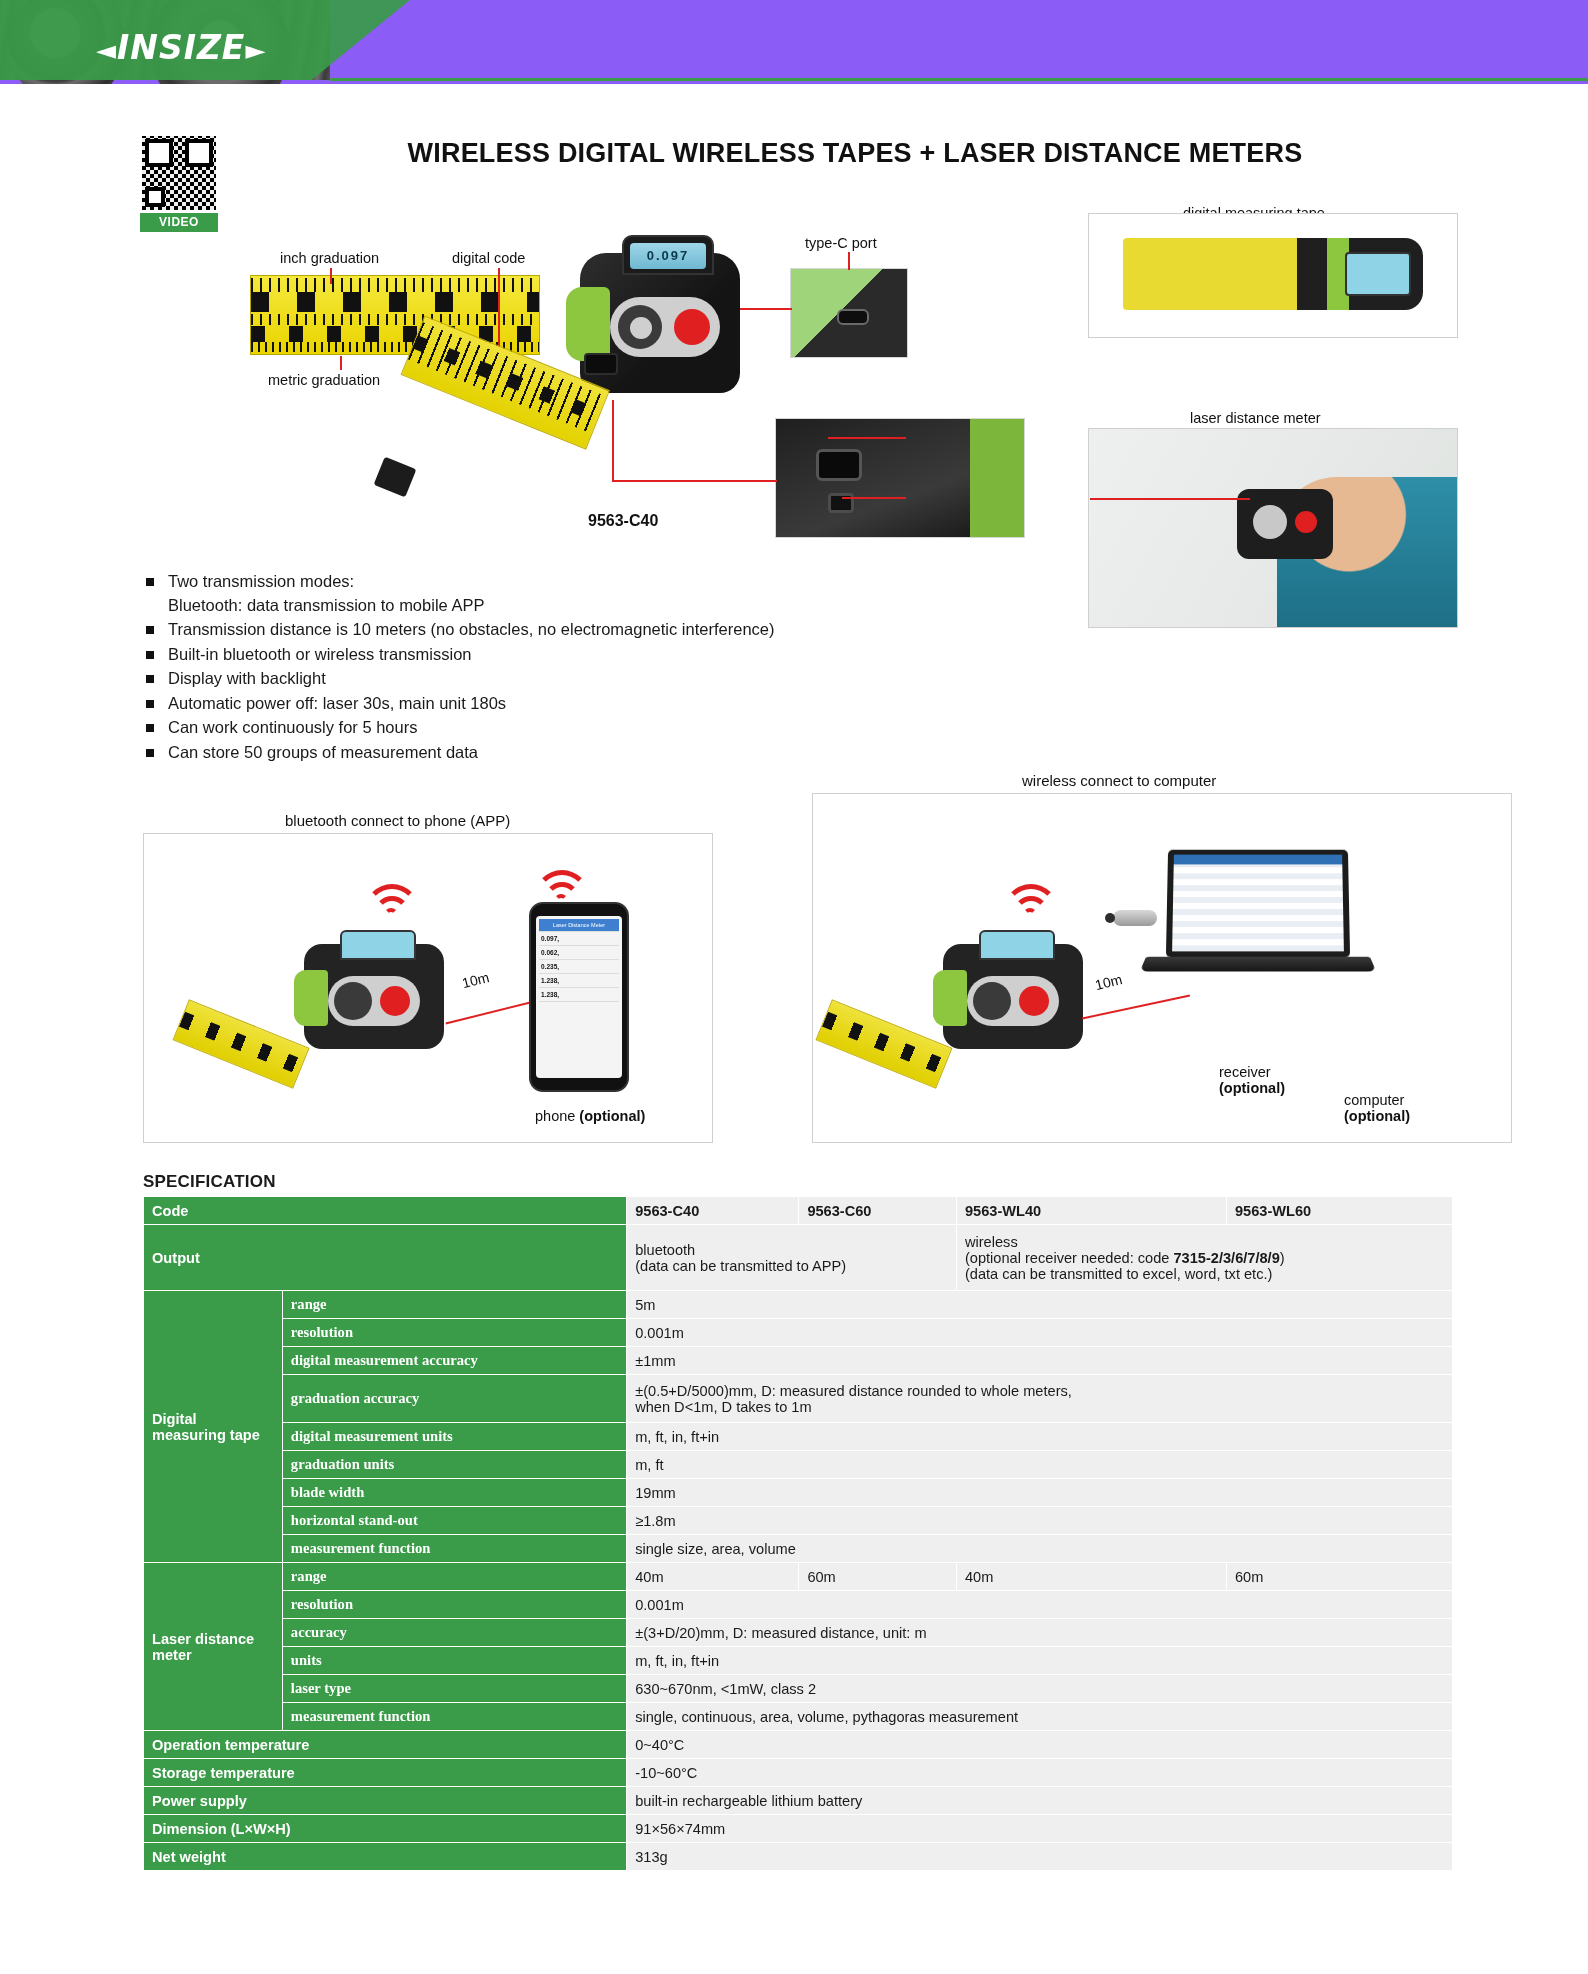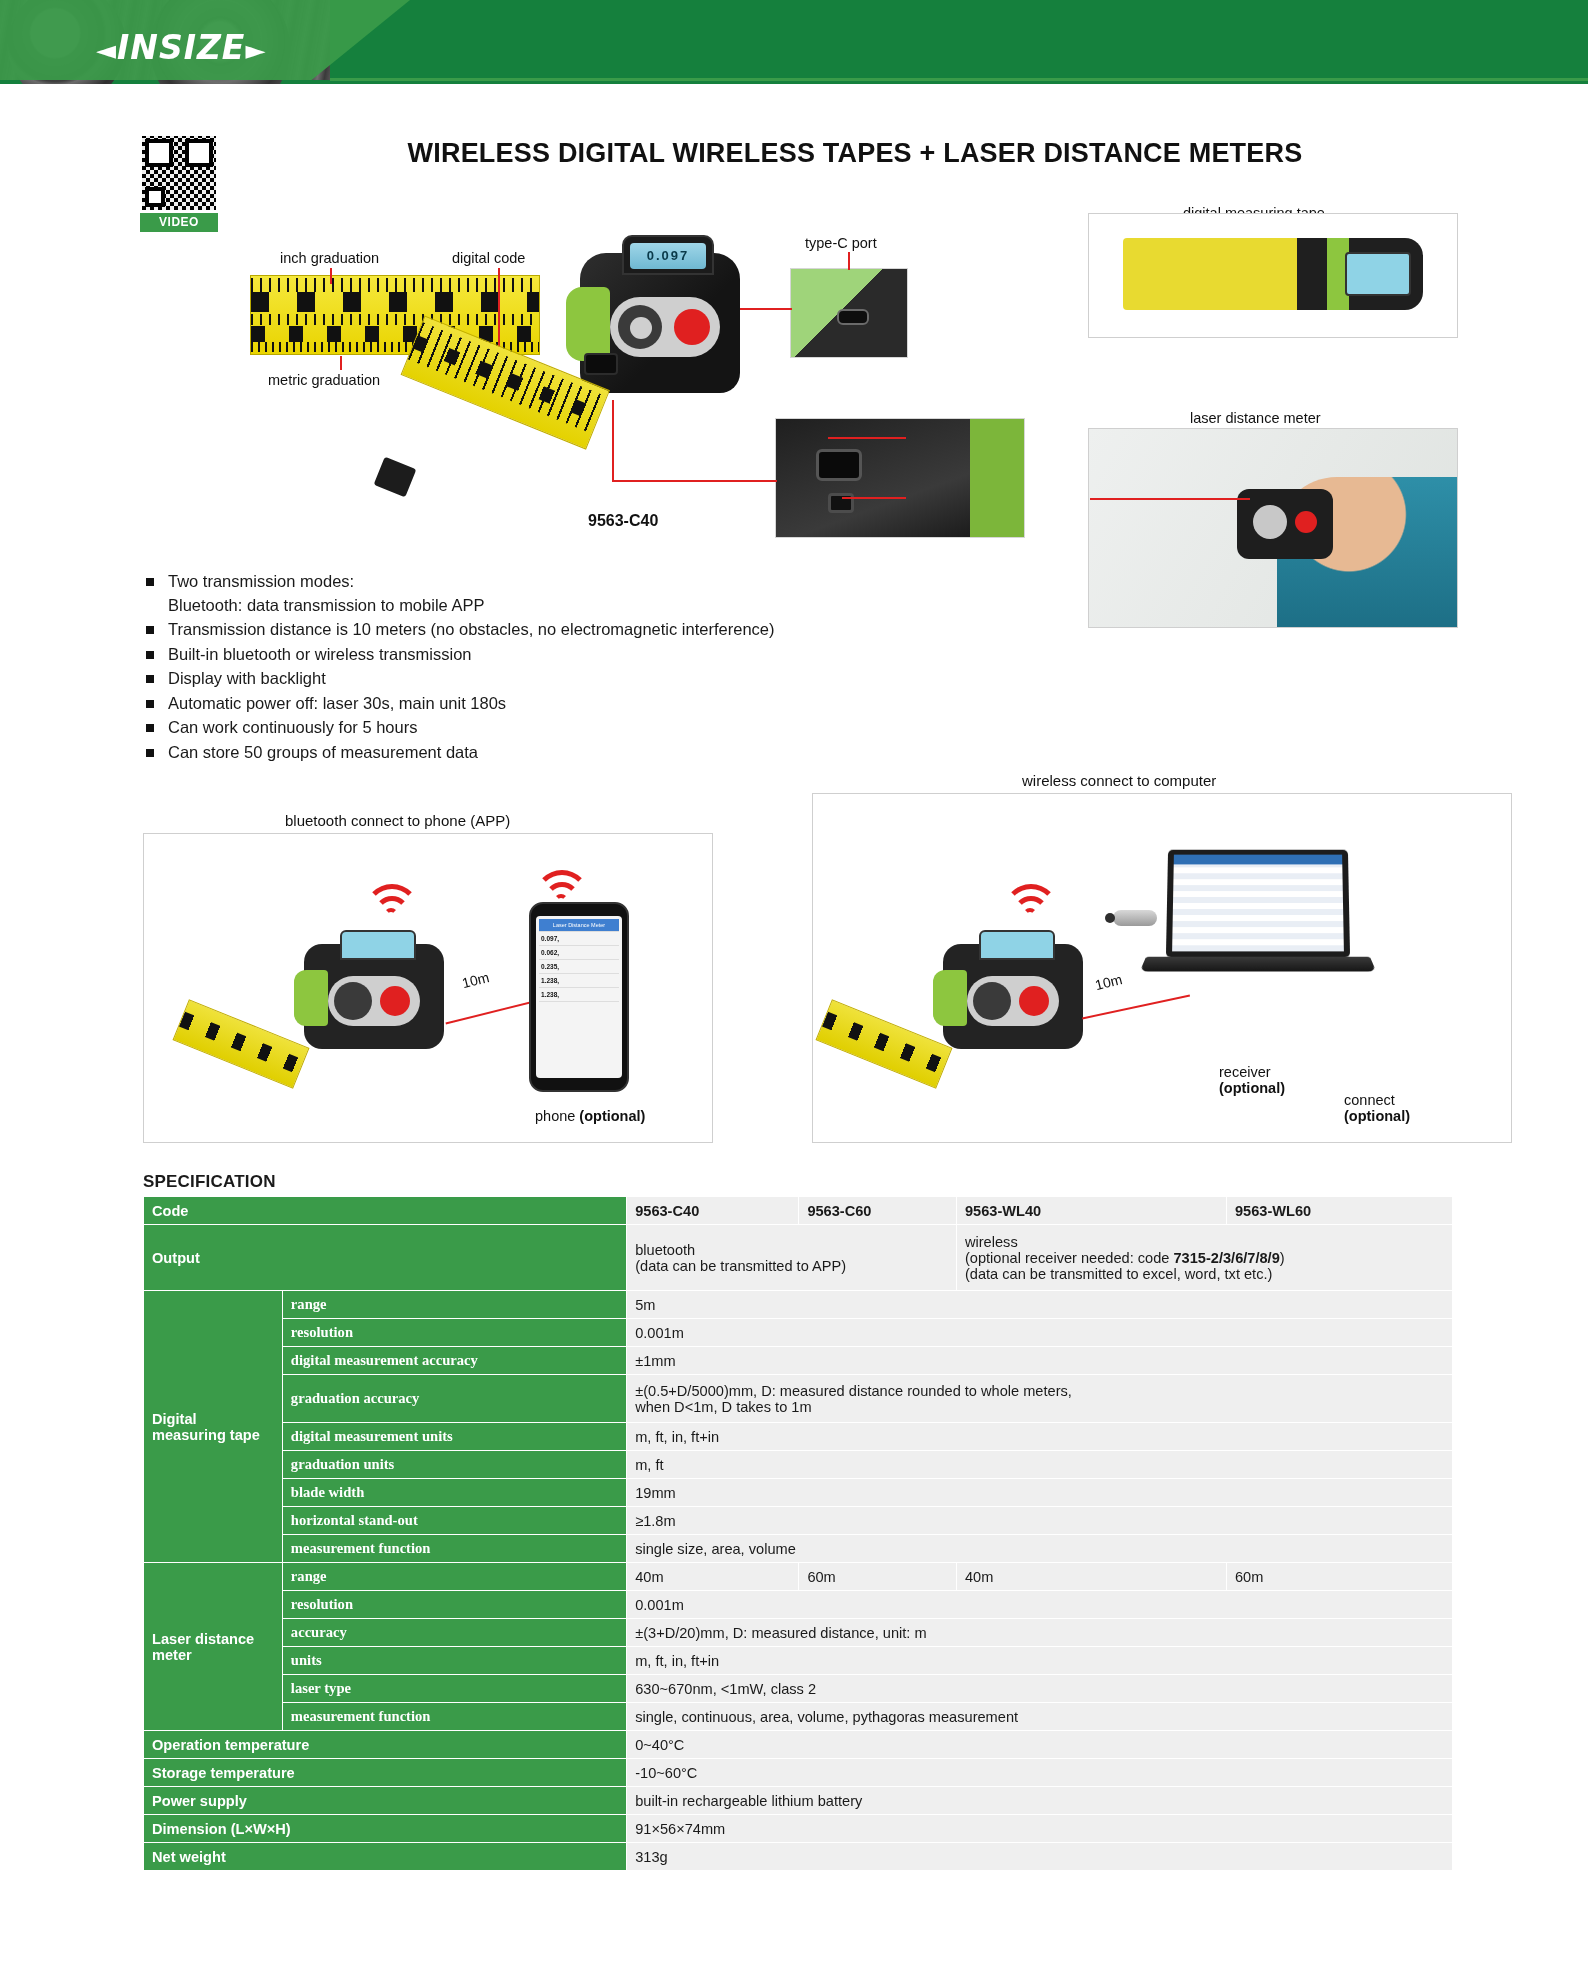--- a/index.html
+++ b/index.html
@@ -12,21 +12,21 @@
     color: #1a1a1a;
     position: relative;
     overflow: hidden;
   }
 
   
   .header {
     position: relative;
     width: 100%;
     height: 84px;
-    background: #15803d;
+    background: #8b5cf6;
     overflow: hidden;
     padding-left: 44px;
   }
   .header-photo {
     position: absolute;
     left: 0; top: 0;
     width: 330px; height: 80px;
     background:
       repeating-linear-gradient(100deg, #4a4a4a 0px, #6e6e6e 6px, #3a3a3a 13px, #585858 20px),
       #4c4c4c;
@@ -543,21 +543,21 @@
       </div>
     <div class="base"></div>
   </div>
   <div class="receiver"></div>
 </div>
 <div class="lbl" style="left:1182px; top:1064px;margin-left:37px;">
   <div>receiver</div>
   <b>(optional)</b>
 </div>
 <div class="lbl" style="left:1344px; top:1092px;">
-  <div>connect</div>
+  <div>computer</div>
   <b>(optional)</b>
 </div>
 
 <div class="spec-title">SPECIFICATION</div>
 
 <table class="spec">
   <colgroup>
     <col style="width:140px">
       <col style="width:350px">
     <col style="width:175px">

